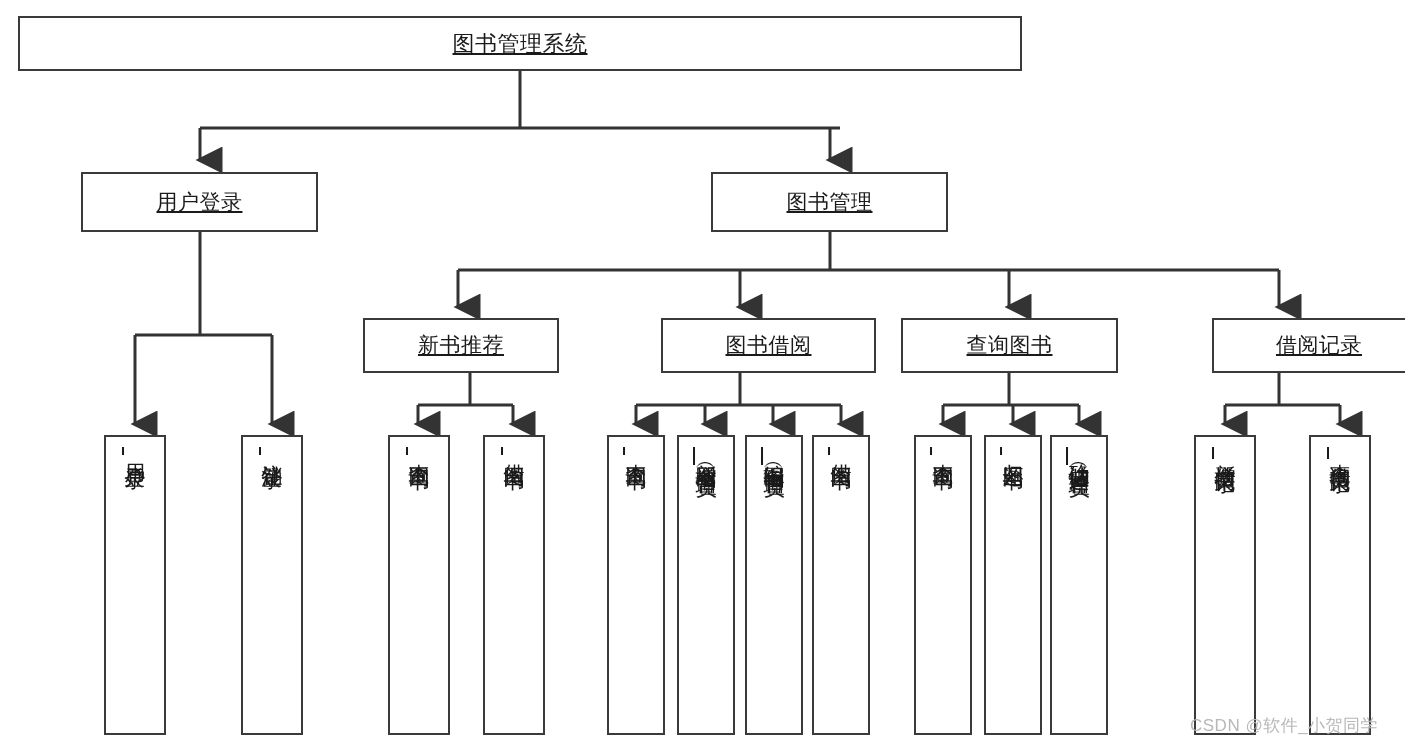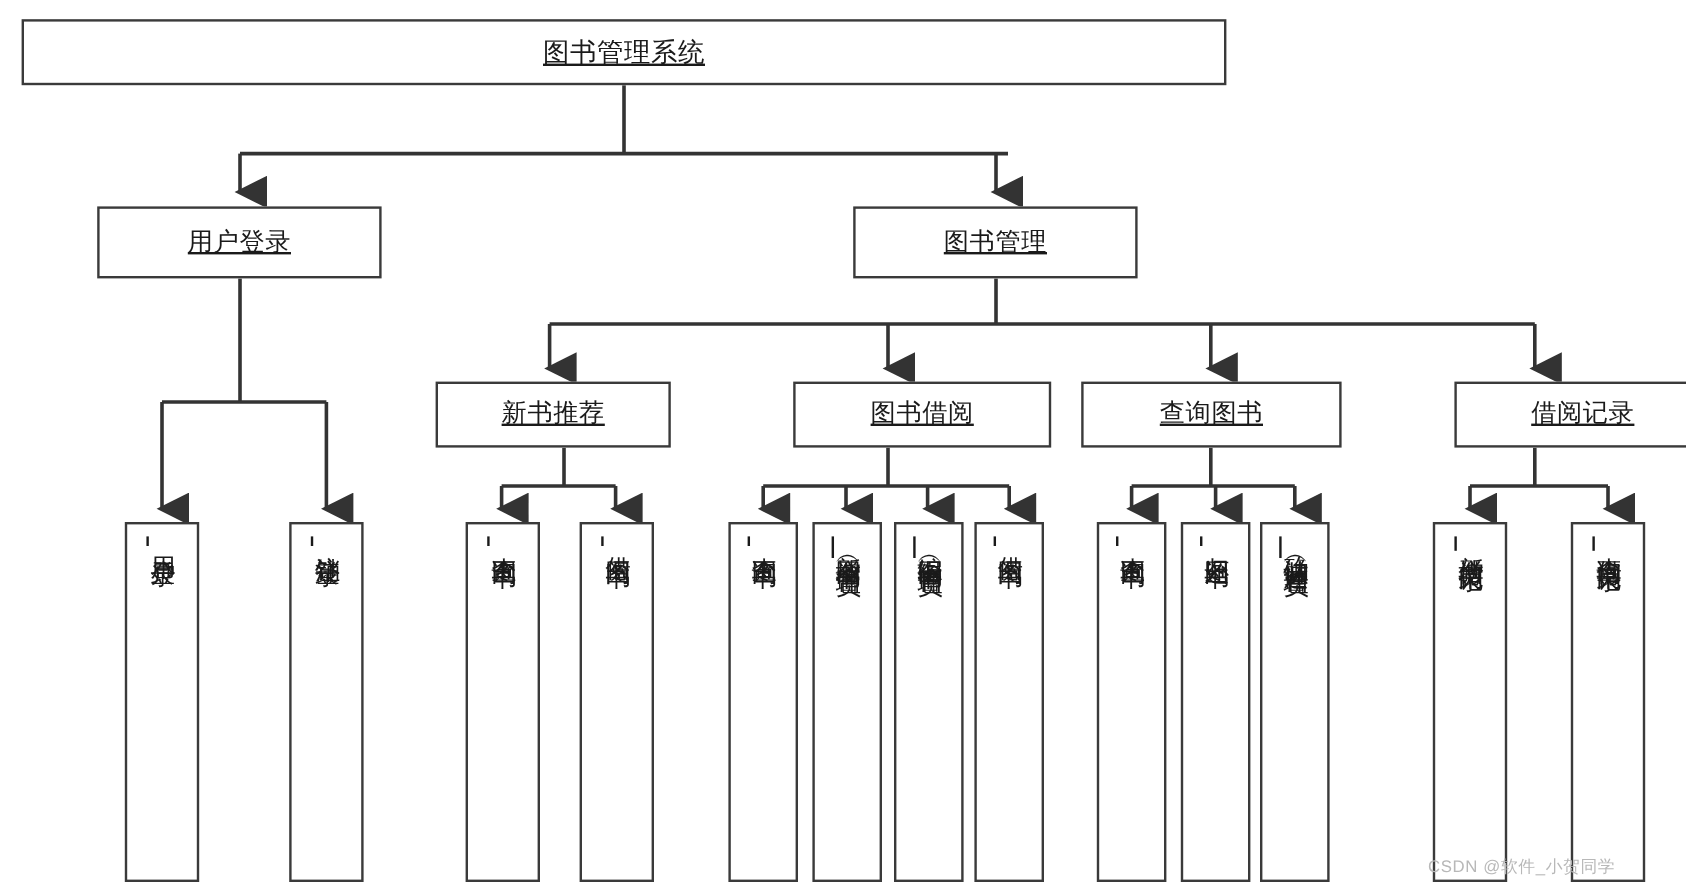--- a/index.html
+++ b/index.html
@@ -54,21 +54,21 @@
     writing-mode: vertical-rl;
     text-orientation: upright;
     font-size: 21px;
     line-height: 1.05;
     letter-spacing: 2px;
     white-space: nowrap;
   }
   .node.root .node-label { font-size: 22px; }
   .watermark {
     position: absolute;
-    font-size: 14px;
+    font-size: 17px;
     color: #b8b8b8;
     letter-spacing: 0.5px;
     white-space: nowrap;
     pointer-events: none;
   }
 </style>
 </head>
 <body>
 
 <div id="canvas">

